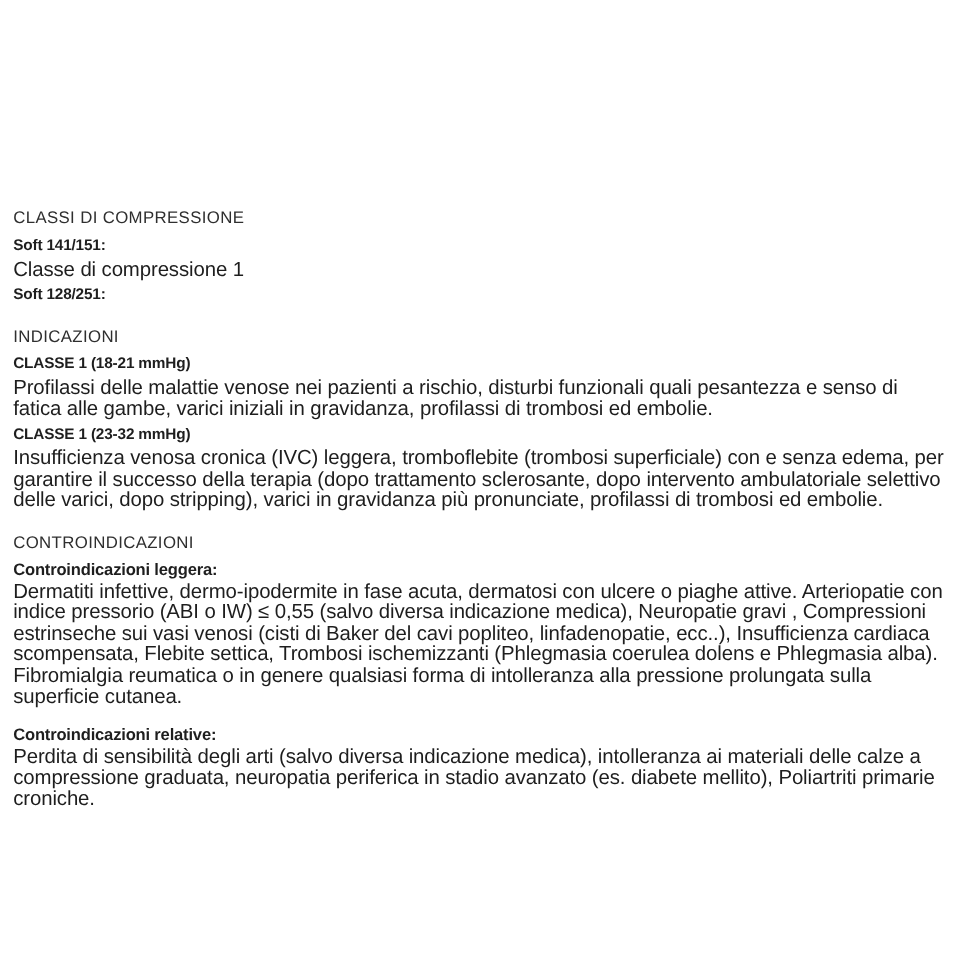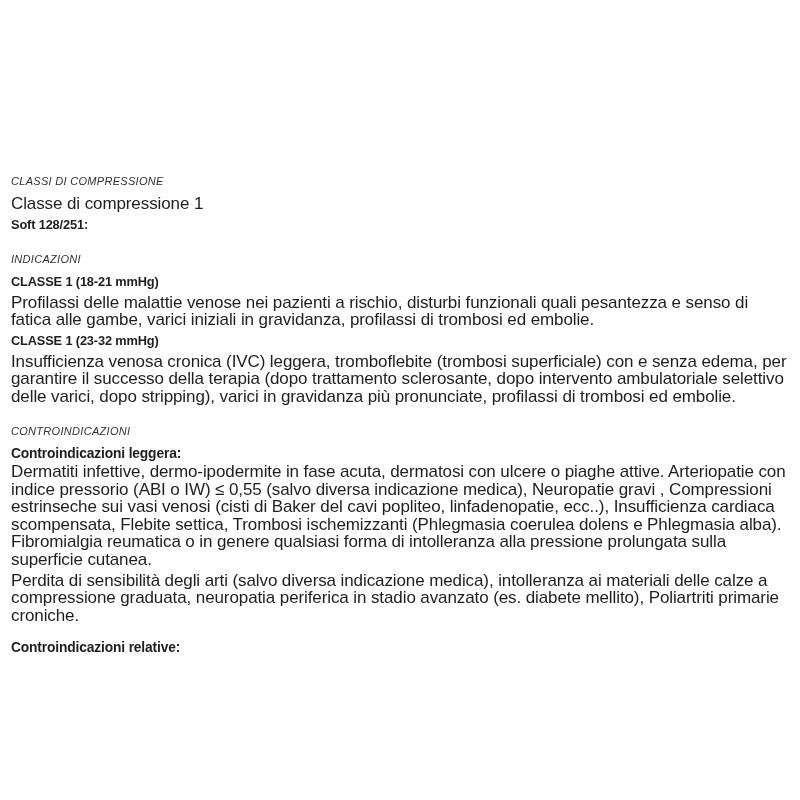--- a/index.html
+++ b/index.html
@@ -19,23 +19,22 @@
     width: 800px;
     height: 800px;
     padding: 174px 10px 0 11px;
     background: #ffffff;
   }
   section {
     margin: 0 0 19px 0;
   }
   .eyebrow {
     margin: 0 0 7px 0;
-    font-style: italic;
     font-weight: 400;
-    font-size: 11px;
+    font-size: 14px;
     line-height: 14px;
     letter-spacing: 0.3px;
     color: #2f2f2f;
   }
   .b {
     margin: 0 0 3px 0;
     font-size: 17px;
     line-height: 17.6px;
     letter-spacing: -0.1px;
     color: #1e1e1e;
@@ -56,33 +55,34 @@
     margin-top: 15px;
   }
 </style>
 </head>
 <body>
 
 <div class="page">
 
   <section>
     <h3 class="eyebrow">CLASSI DI COMPRESSIONE</h3>
+    <p class="b bold">Soft 141/151:</p>
     <p class="b">Classe di compressione 1</p>
     <p class="b bold">Soft 128/251:</p>
   </section>
 
   <section>
     <h3 class="eyebrow">INDICAZIONI</h3>
     <p class="b bold">CLASSE 1 (18-21 mmHg)</p>
     <p class="b">Profilassi delle malattie venose nei pazienti a rischio, disturbi funzionali quali pesantezza e senso di fatica alle gambe, varici iniziali in gravidanza, profilassi di trombosi ed embolie.</p>
     <p class="b bold">CLASSE 1 (23-32 mmHg)</p>
     <p class="b">Insufficienza venosa cronica (IVC) leggera, tromboflebite (trombosi superficiale) con e senza edema, per garantire il successo della terapia (dopo trattamento sclerosante, dopo intervento ambulatoriale selettivo delle varici, dopo stripping), varici in gravidanza più pronunciate, profilassi di trombosi ed embolie.</p>
   </section>
 
   <section>
     <h3 class="eyebrow">CONTROINDICAZIONI</h3>
     <p class="b bold-lg">Controindicazioni leggera:</p>
     <p class="b">Dermatiti infettive, dermo-ipodermite in fase acuta, dermatosi con ulcere o piaghe attive. Arteriopatie con indice pressorio (ABI o IW) ≤ 0,55 (salvo diversa indicazione medica), Neuropatie gravi , Compressioni estrinseche sui vasi venosi (cisti di Baker del cavi popliteo, linfadenopatie, ecc..), Insufficienza cardiaca scompensata, Flebite settica, Trombosi ischemizzanti (Phlegmasia coerulea dolens e Phlegmasia alba). Fibromialgia reumatica o in genere qualsiasi forma di intolleranza alla pressione prolungata sulla superficie cutanea.</p>
+    <p class="b bold-lg mt-lg">Controindicazioni relative:</p>
     <p class="b">Perdita di sensibilità degli arti (salvo diversa indicazione medica), intolleranza ai materiali delle calze a compressione graduata, neuropatia periferica in stadio avanzato (es. diabete mellito), Poliartriti primarie croniche.</p>
-    <p class="b bold-lg mt-lg">Controindicazioni relative:</p>
   </section>
 
 </div>
 
 </body></html>

